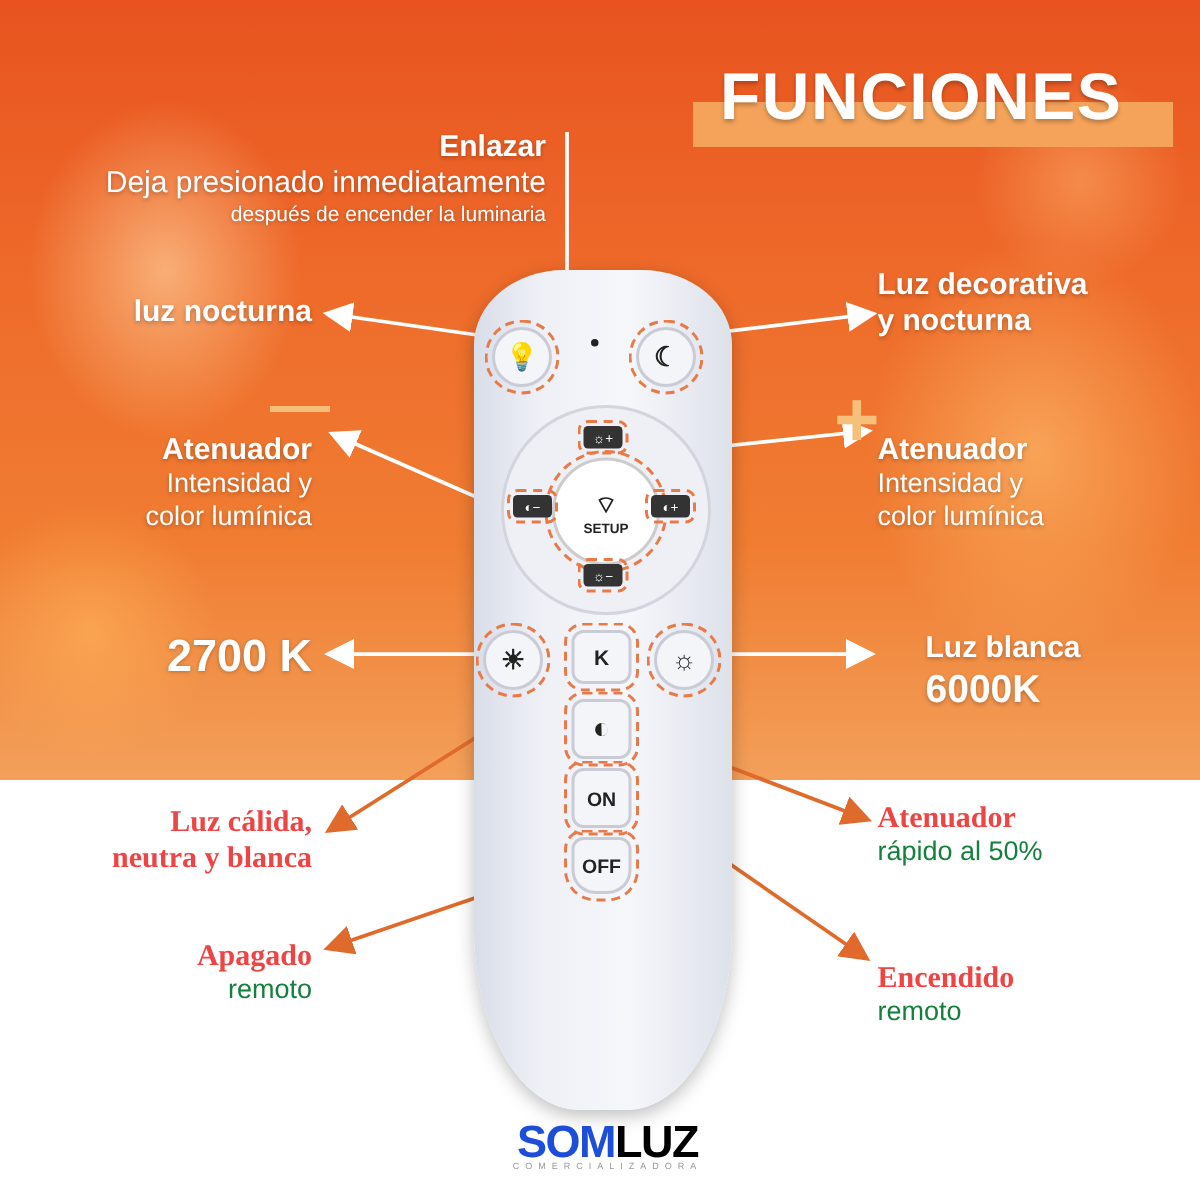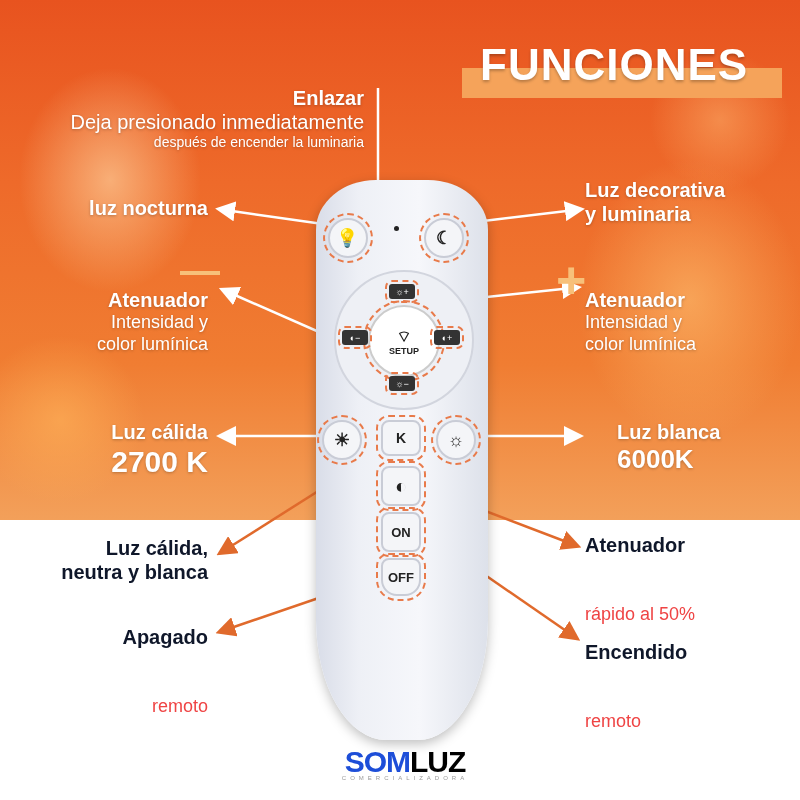--- a/index.html
+++ b/index.html
@@ -15,22 +15,22 @@
   .bg-bottom{position:absolute;left:0;top:520px;width:800px;height:280px;background:#fff;}
   .title-wrap{position:absolute;left:462px;top:38px;width:320px;height:62px;}
   .title-bar{position:absolute;left:0;top:30px;width:320px;height:30px;background:#f5a35a;}
   .title{position:absolute;left:18px;top:2px;font-size:44px;font-weight:700;color:#fff;letter-spacing:1px;text-shadow:0 2px 3px rgba(0,0,0,.25);}
   .lbl{position:absolute;color:#fff;text-shadow:0 1px 3px rgba(0,0,0,.25);line-height:1.2;}
   .lbl b{display:block;font-weight:700;}
   .lbl span{display:block;}
   .r{text-align:right;}
   .h1{font-size:20px;font-weight:700;}
   .h2{font-size:18px;}
-  .orange{color:#0f172a;text-shadow:none;}
-  .dark{color:#ef4444;text-shadow:none;margin-top:47px;}
+  .orange{color:#ef4444;text-shadow:none;font-family:Liberation Serif, serif;}
+  .dark{color:#15803d;text-shadow:none;}
   .remote{position:absolute;left:316px;top:180px;width:172px;height:560px;
     background:linear-gradient(90deg,#d9dde8 0%,#eef0f6 25%,#f6f7fb 60%,#dde1ea 100%);
     border-radius:60px 60px 70px 70px / 50px 50px 120px 120px;box-shadow:0 4px 12px rgba(0,0,0,.25);}
   .btn{position:absolute;display:flex;align-items:center;justify-content:center;background:#f4f5f8;color:#222;font-weight:700;}
   .ring{outline:2px dashed #e87a4a;outline-offset:3px;}
   .round{border-radius:50%;border:2px solid #c9ccd6;}
   .sq{border-radius:8px;border:2px solid #c9ccd6;}
   .dial{position:absolute;left:334px;top:270px;width:136px;height:136px;border-radius:50%;border:2px solid #d2d5de;background:#eef0f5;}
   .setup{position:absolute;left:368px;top:305px;width:68px;height:68px;border-radius:50%;background:#fff;border:2px solid #ccc;outline:2px dashed #e87a4a;outline-offset:3px;display:flex;flex-direction:column;align-items:center;justify-content:center;font-size:9px;font-weight:700;color:#222;}
   .small{position:absolute;width:26px;height:15px;border-radius:3px;background:#333;color:#fff;font-size:9px;display:flex;align-items:center;justify-content:center;outline:2px dashed #e87a4a;outline-offset:2px;}
@@ -86,40 +86,39 @@
     <span style="font-size:20px">Deja presionado inmediatamente</span>
     <span style="font-size:14px">después de encender la luminaria</span>
   </div>
 
   <div class="lbl r h1" style="left:40px;top:196px;width:168px;">
     <b>luz nocturna</b>
   </div>
 
   <div class="lbl h1" style="left:585px;top:178px;width:210px;">
     <b>Luz decorativa</b>
-    <b>y luminaria</b>
+    <b>y nocturna</b>
   </div>
 
   <div class="sign" style="left:180px;top:248px;font-size:40px;">—</div>
   <div class="sign" style="left:556px;top:250px;font-size:52px;">+</div>
 
   <div class="lbl r" style="left:40px;top:288px;width:168px;">
     <b class="h1">Atenuador</b>
     <span class="h2">Intensidad y</span>
     <span class="h2">color lumínica</span>
   </div>
 
   <div class="lbl" style="left:585px;top:288px;width:210px;">
     <b class="h1">Atenuador</b>
     <span class="h2">Intensidad y</span>
     <span class="h2">color lumínica</span>
   </div>
 
   <div class="lbl r" style="left:40px;top:420px;width:168px;">
-    <b class="h1">Luz cálida</b>
     <b style="font-size:30px">2700 K</b>
   </div>
 
   <div class="lbl" style="left:585px;top:420px;width:210px;margin-left:32px;">
     <b class="h1">Luz blanca</b>
     <b style="font-size:26px">6000K</b>
   </div>
 
   <div class="lbl r orange h1" style="left:10px;top:536px;width:198px;">
     <b>Luz cálida,</b>

